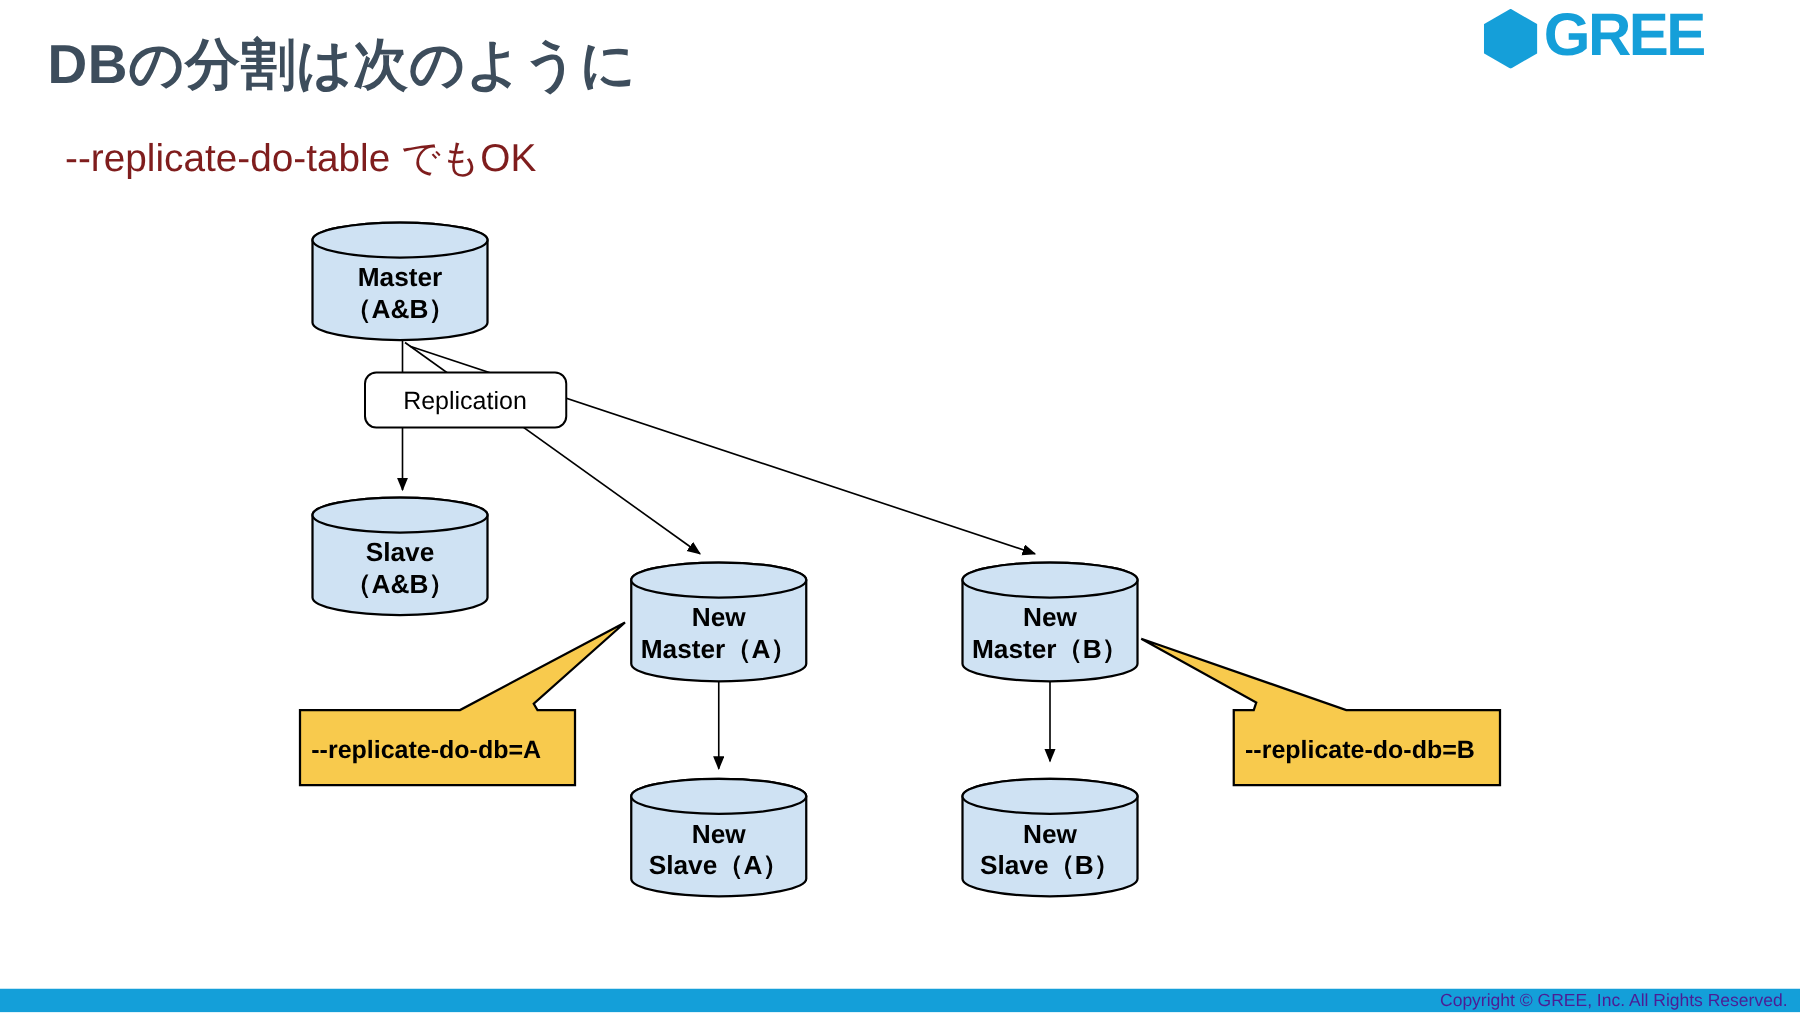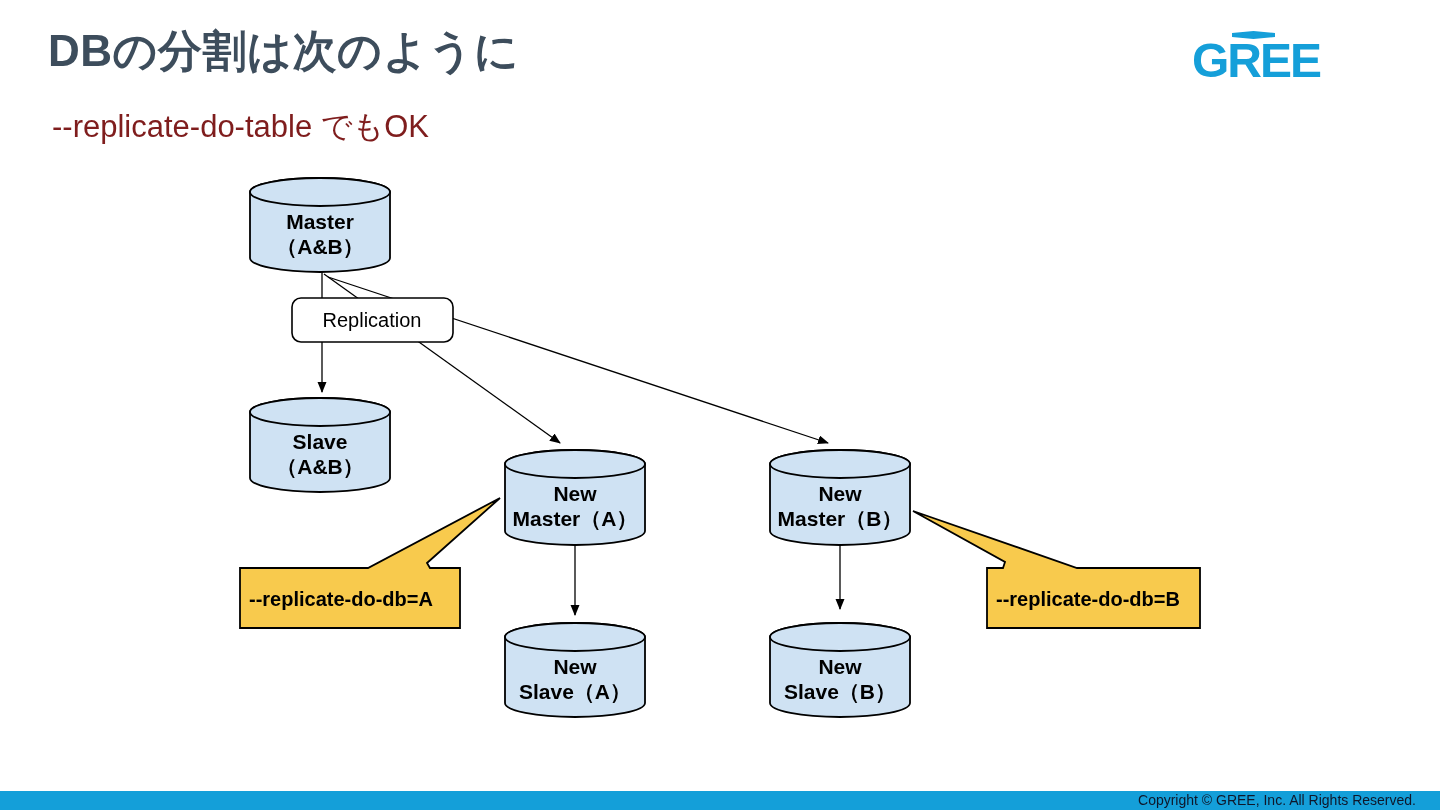--- a/index.html
+++ b/index.html
@@ -1,51 +1,51 @@
 <!DOCTYPE html>
 <html><head>
 <meta charset="utf-8">
 <style>
   html,body{margin:0;padding:0;background:#ffffff;}
   body{font-family:"Liberation Sans","DejaVu Sans",sans-serif;}
   .slide{position:relative;width:1440px;height:810px;background:#ffffff;overflow:hidden;}
 
   .title{
-    position:absolute;left:48px;top:22px;
+    position:absolute;left:38px;top:22px;
     font-size:44px;font-weight:bold;color:#3d4d5c;
     letter-spacing:0.5px;white-space:nowrap;
   }
   .subtitle{
     position:absolute;left:52px;top:106px;
     font-size:31px;font-weight:400;color:#7f1d1d;
     white-space:nowrap;
   }
 
-  .logo{position:absolute;left:1187px;top:31px;height:56px;display:flex;align-items:center;flex-direction:column;}
+  .logo{position:absolute;left:1187px;top:7px;height:56px;display:flex;align-items:flex-start;}
   .logo-hex{
     width:43px;height:48px;background:#159fd9;
     clip-path:polygon(50% 0,100% 26%,100% 74%,50% 100%,0 74%,0 26%);
   }
   .logo-text{
     font-size:48px;font-weight:bold;color:#159fd9;
     letter-spacing:-2px;margin-left:5px;line-height:48px;
     transform:translateY(-2px);
   }
 
   .diagram-svg{position:absolute;left:0;top:0;width:1440px;height:810px;}
 
   .cyl-label{font-size:21px;font-weight:bold;fill:#000000;text-anchor:middle;}
   .rep-label{font-size:20px;font-weight:400;fill:#000000;text-anchor:middle;}
   .callout-label{font-size:20px;font-weight:600;fill:#000000;}
 
   .footer-bar{
     position:absolute;left:0;bottom:0;width:1440px;height:19px;
-    background:#149fd9;color:#0f172a;
+    background:#149fd9;color:#4c1d95;
     font-size:14px;line-height:19px;text-align:right;
-    padding-right:24px;box-sizing:border-box;
+    padding-right:10px;box-sizing:border-box;
     white-space:nowrap;
   }
 </style>
 </head>
 <body>
 
 <div class="slide">
 
   <div class="title">DBの分割は次のように</div>
   <div class="subtitle">--replicate-do-table でもOK</div>

